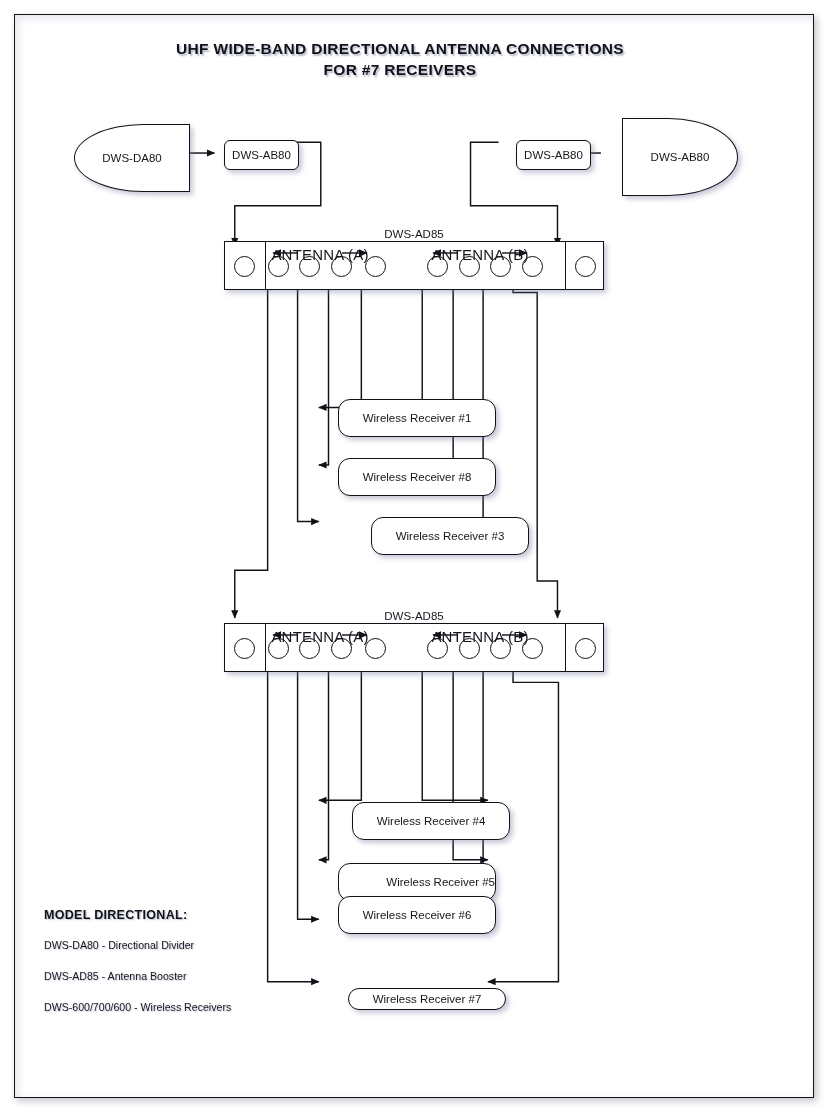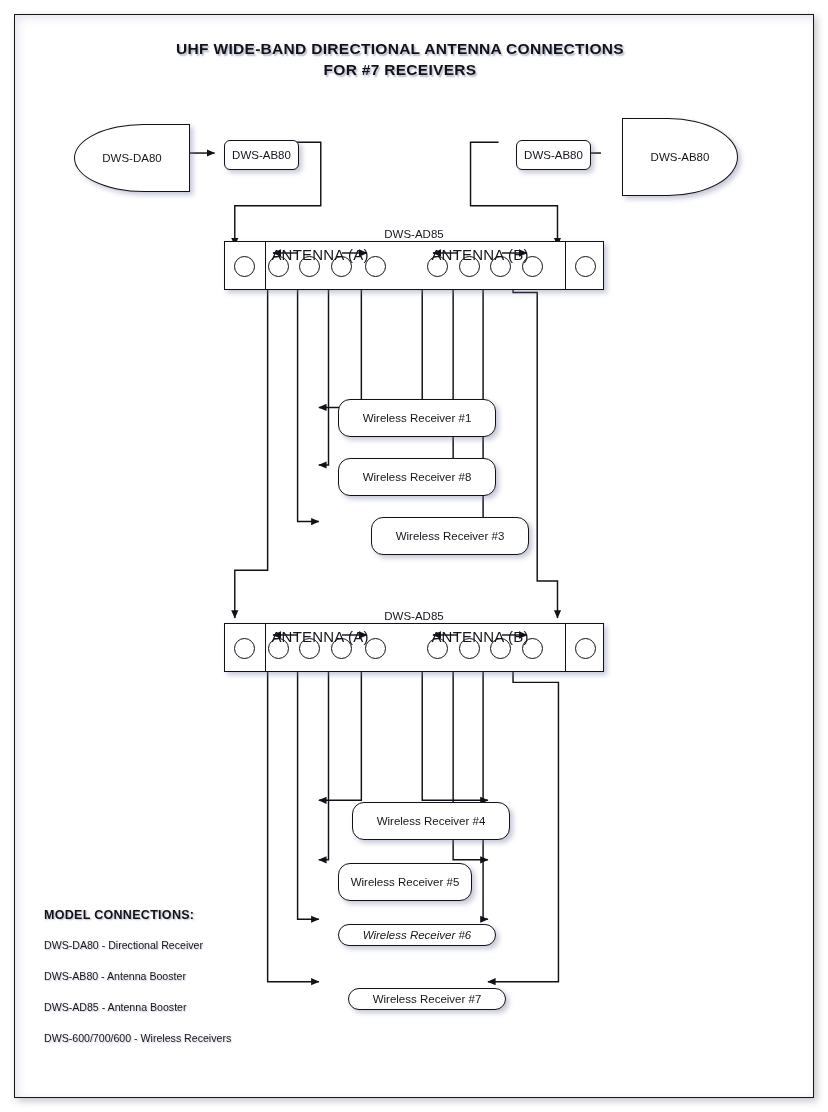--- a/index.html
+++ b/index.html
@@ -232,30 +232,29 @@
     <g stroke="#111118" stroke-width="1.4" fill="none">
       <path d="M9,8 L34,8" marker-start="url(#arw2a)"></path>
       <path d="M78,8 L103,8" marker-end="url(#arw2b)"></path>
     </g>
   </svg>
   <div class="grp-label" style="left:424px;top:628px;width:112px;text-align:center;">ANTENNA (B)</div>
 
   <div class="node receiver" style="left:352px;top:802px;width:158px;height:38px;">
     <span>Wireless Receiver #4</span>
   </div>
-  <div class="node receiver" style="left:338px;top:863px;width:134px;height:38px;">
+  <div class="node receiver" style="left:338px;top:863px;width:158px;height:38px;justify-content:flex-end;">
     <span>Wireless Receiver #5</span>
   </div>
-  <div class="node receiver" style="left:338px;top:924px;width:158px;height:22px;font-style:italic;">
+  <div class="node receiver" style="left:338px;top:896px;width:158px;height:38px;">
     <span>Wireless Receiver #6</span>
   </div>
   <div class="node receiver" style="left:348px;top:988px;width:158px;height:22px;">
     <span>Wireless Receiver #7</span>
   </div>
 
   <div id="legend">
-    <div class="lg-title">MODEL CONNECTIONS:</div>
-    <div class="lg-row">DWS-DA80 - Directional Receiver</div>
-    <div class="lg-row">DWS-AB80 - Antenna Booster</div>
+    <div class="lg-title">MODEL DIRECTIONAL:</div>
+    <div class="lg-row">DWS-DA80 - Directional Divider</div>
     <div class="lg-row">DWS-AD85 - Antenna Booster</div>
     <div class="lg-row">DWS-600/700/600 - Wireless Receivers</div>
   </div>
 </div>
 
 </body></html>

